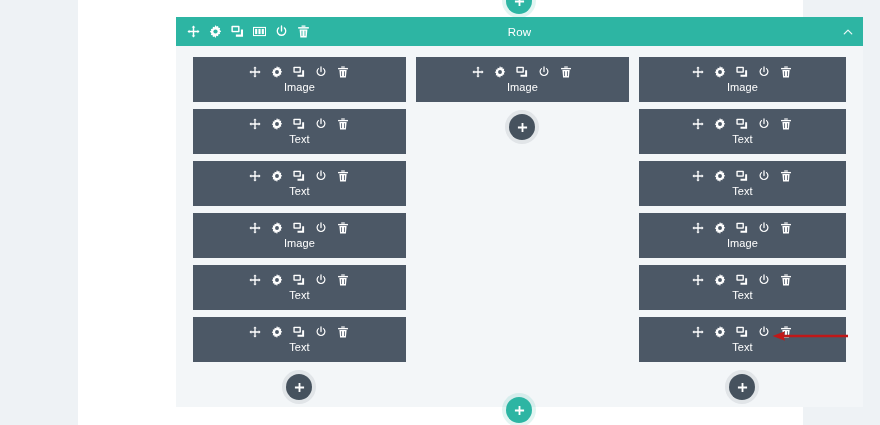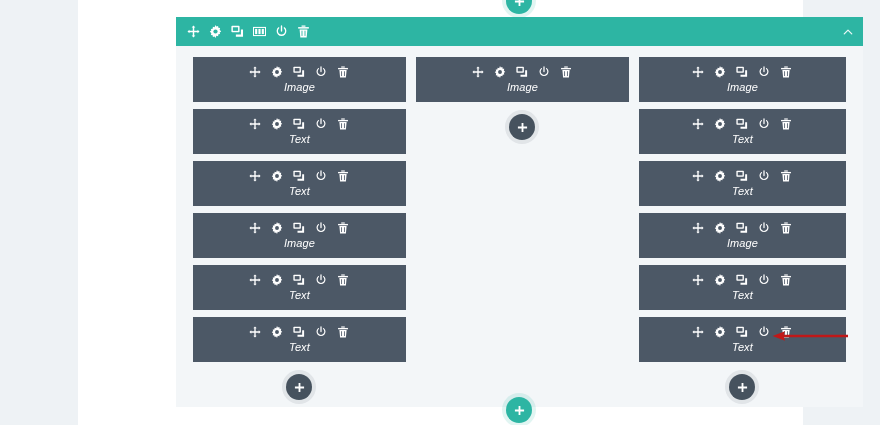--- a/index.html
+++ b/index.html
@@ -118,21 +118,20 @@
     display: flex;
     padding: 11px 12px 0 12px;
     box-sizing: border-box;
     gap: 0;
   }
   .column {
     box-sizing: border-box;
     display: flex;
     flex-direction: column;
     align-items: stretch;
-    font-style: italic;
   }
   .col-0 { width: 227px; padding: 0 5px; }
   .col-1 { width: 227px; padding: 0 5px; }
   .col-2 { width: 221px; padding: 0 5px; }
 
   .module {
     background: #4c5866;
     height: 45px;
     margin-bottom: 7px;
     display: flex;
@@ -246,20 +245,21 @@
               <rect x="5.6" y="0.6" width="4.8" height="1.5" fill="#ffffff"></rect>
               <rect x="1.4" y="2.6" width="13.2" height="1.8" fill="#ffffff"></rect>
               <path d="M3.2 5.4h9.6l-.9 9.9H4.1z" fill="#ffffff"></path>
               <rect x="5.6" y="7" width="1.1" height="6.4" fill="#2db5a3"></rect>
               <rect x="9.3" y="7" width="1.1" height="6.4" fill="#2db5a3"></rect>
             </svg>
         </span>
 
       </div>
 
+      <div class="row-title">Row</div>
 
       <span class="collapse">
         <svg width="12" height="12" viewBox="0 0 16 16">
             <path d="M3 10.5 L8 5.5 L13 10.5" stroke="#ffffff" stroke-width="1.7" fill="none" stroke-linecap="round" stroke-linejoin="round"></path>
           </svg>
       </span>
     </div>
 
     <div class="row-body">
 

